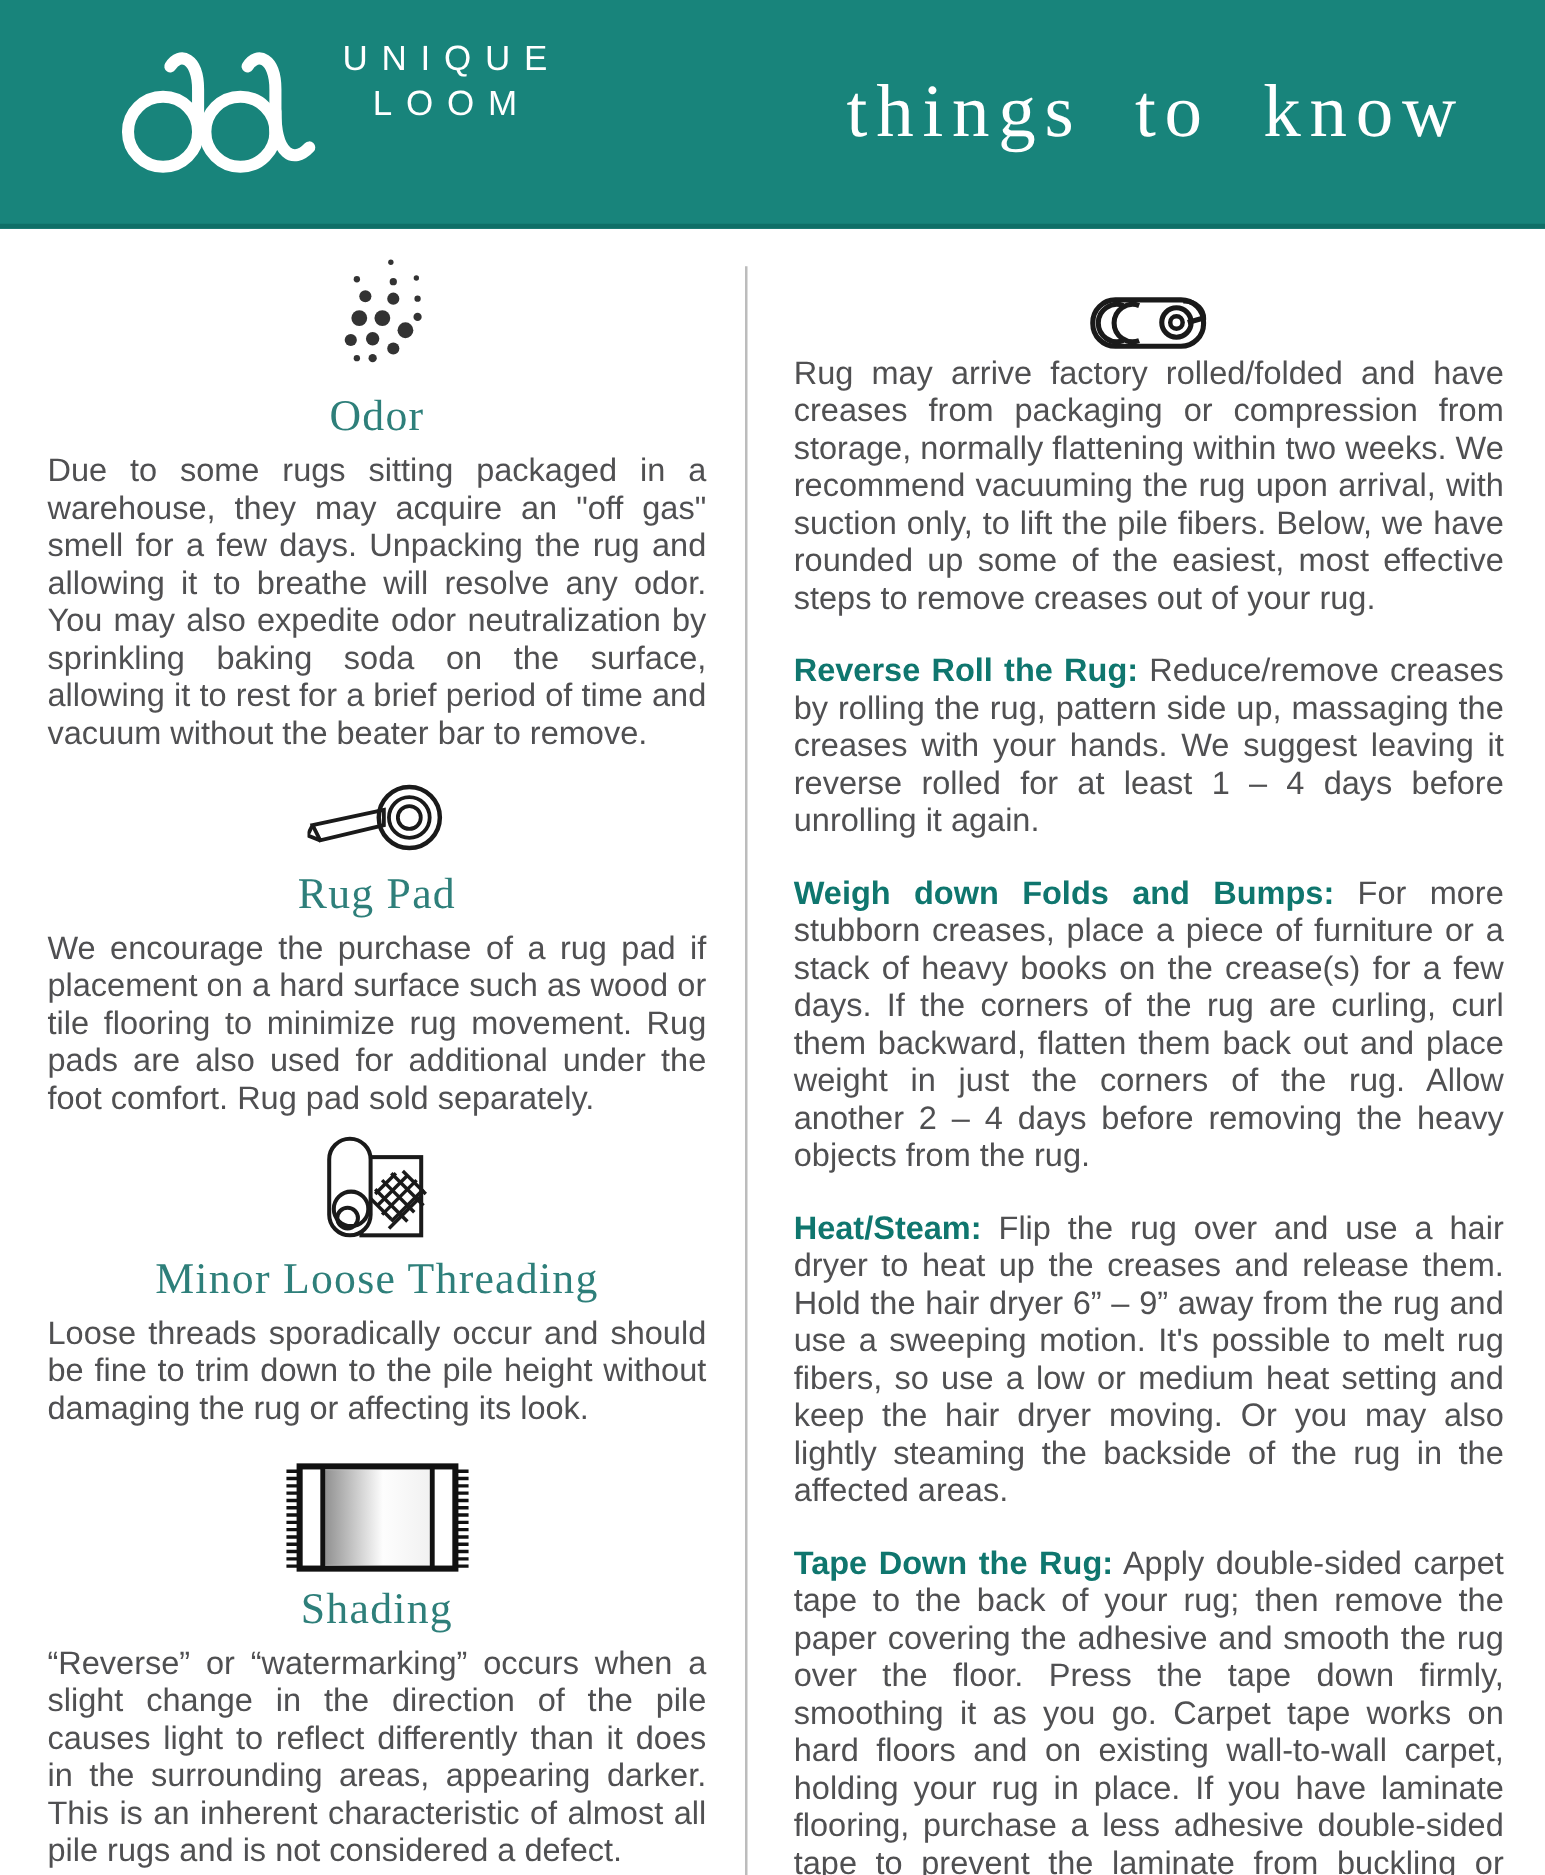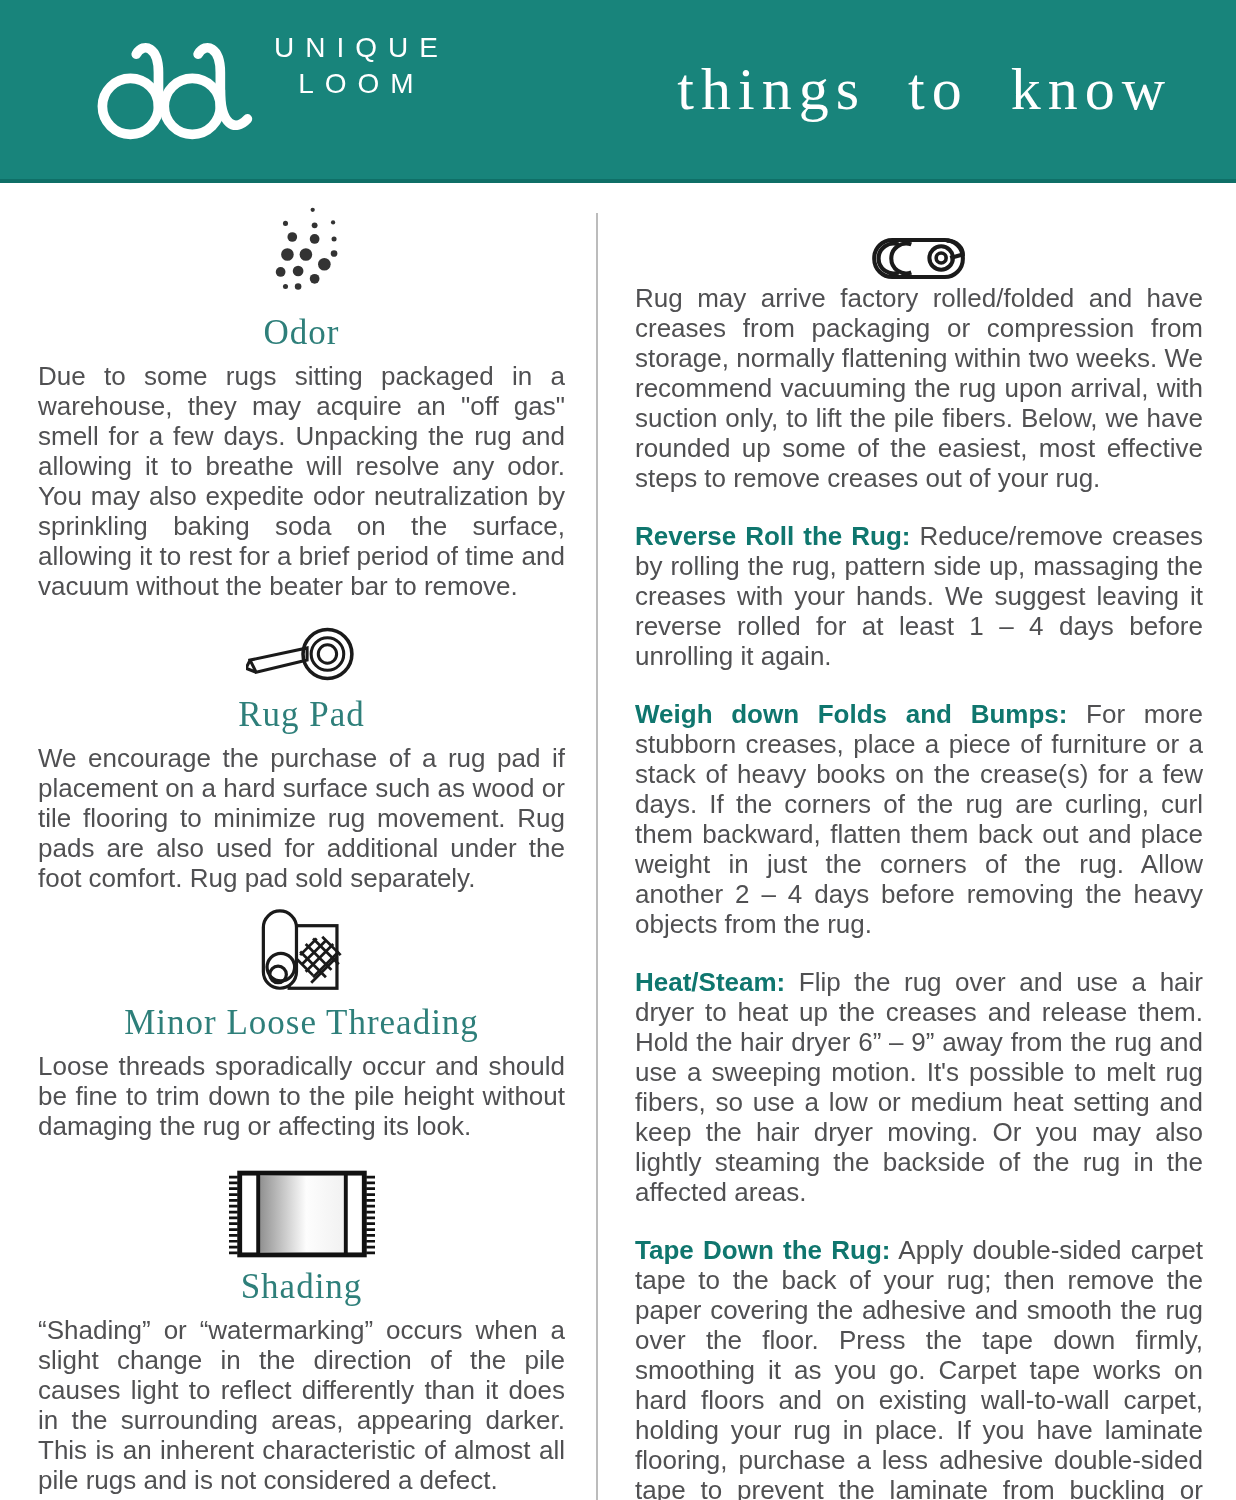--- a/index.html
+++ b/index.html
@@ -196,21 +196,21 @@
             <g stroke="#111" stroke-width="2.8">
               <path d="M0,8 H9 M0,14 H9 M0,20 H9 M0,26 H9 M0,32 H9 M0,38 H9 M0,44 H9 M0,50 H9 M0,56 H9 M0,62 H9 M0,68 H9 M0,74 H9 M0,80 H9 M0,86 H9"></path>
               <path d="M141,8 H150 M141,14 H150 M141,20 H150 M141,26 H150 M141,32 H150 M141,38 H150 M141,44 H150 M141,50 H150 M141,56 H150 M141,62 H150 M141,68 H150 M141,74 H150 M141,80 H150 M141,86 H150"></path>
             </g>
             <rect x="11" y="4" width="128" height="84" fill="#ffffff" stroke="#111" stroke-width="5"></rect>
             <rect x="31" y="7" width="88" height="78" fill="url(#shGrad)"></rect>
             <path d="M30,4 V88 M120,4 V88" stroke="#111" stroke-width="4" fill="none"></path>
           </svg>
         </div>
         <h2 class="sec-heading">Shading</h2>
-        <p class="body-text">“Shading” or “watermarking” occurs when a slight change in the direction of the pile causes light to reflect differently than it does in the surrounding areas, appearing darker. This is an inherent characteristic of almost all pile rugs and is not considered a defect.</p>
+        <p class="body-text">“Reverse” or “watermarking” occurs when a slight change in the direction of the pile causes light to reflect differently than it does in the surrounding areas, appearing darker. This is an inherent characteristic of almost all pile rugs and is not considered a defect.</p>
       </div>
 
     </div>
 
     <div class="col-right">
       <div class="section">
         <div class="icon-row mt-crease">
           <svg width="104" height="50" viewBox="0 0 115 52">
             <rect class="ln" x="8" y="6" width="98" height="41" rx="20" stroke-width="4.5" fill="#fff"></rect>
             <path class="ln" d="M35,11 A16.5,16.5 0 1 0 35,42" stroke-width="4.5"></path>

